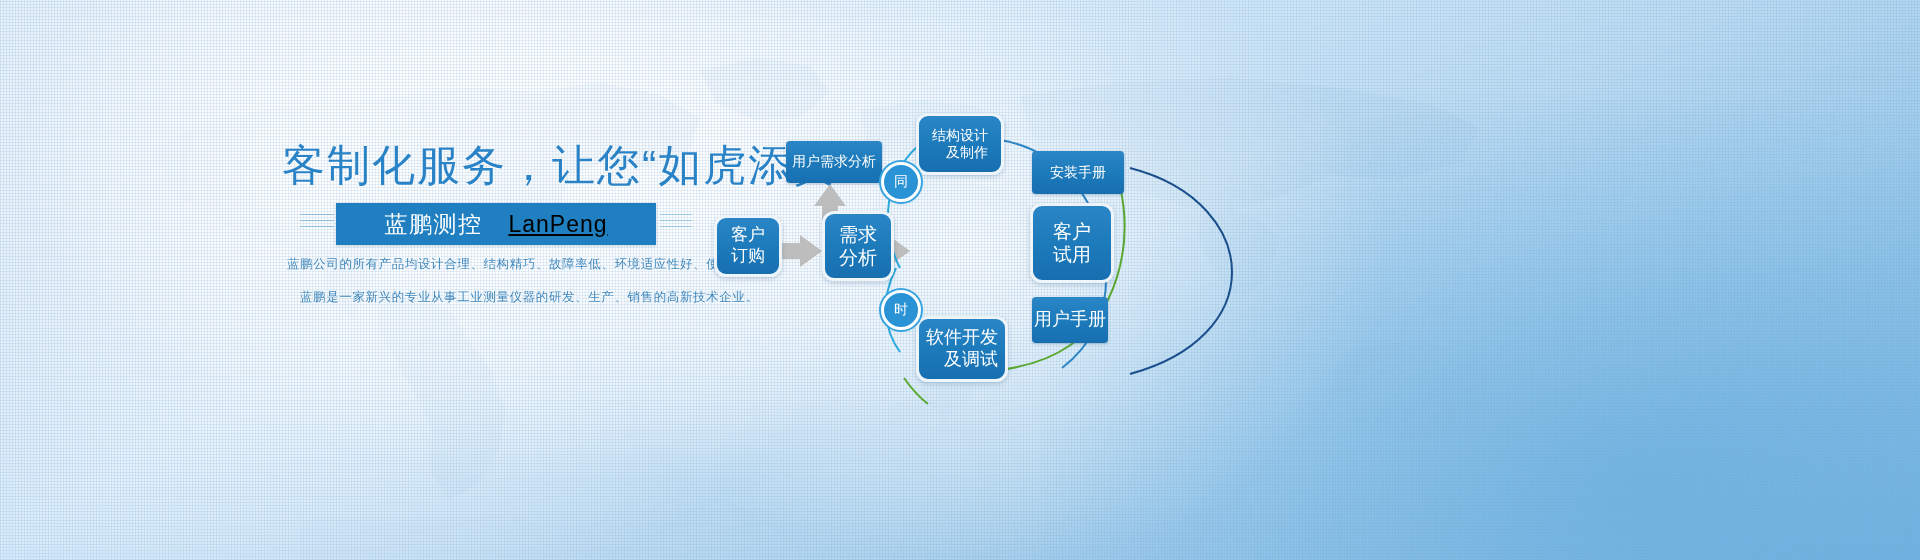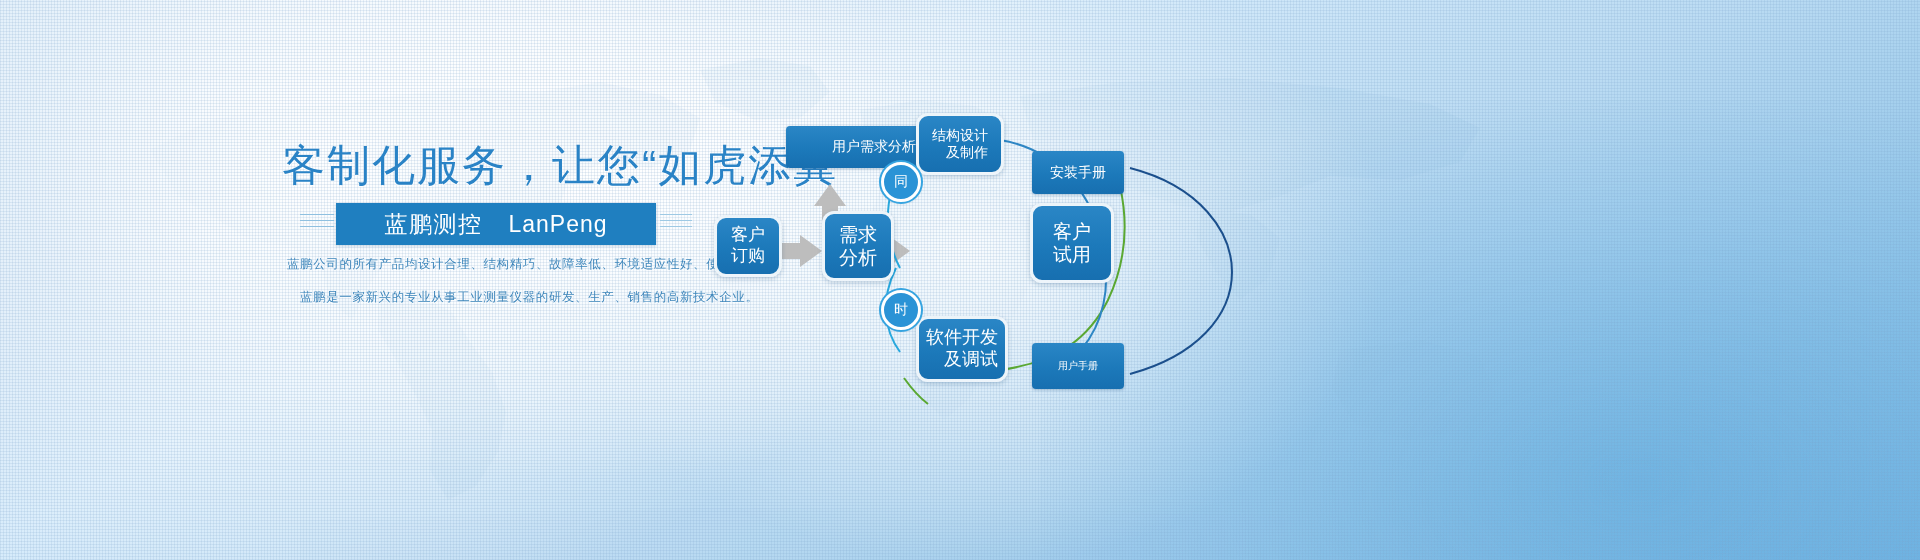--- a/index.html
+++ b/index.html
@@ -98,23 +98,24 @@
     gap: 26px;
     box-shadow: 0 1px 3px rgba(30,90,140,0.25);
     text-align: right;
   }
   .ribbon-cn {
     color: #ffffff;
     font-size: 23px;
     letter-spacing: 1.5px;
   }
   .ribbon-en {
-    color: #ffffff;
+    color: #000000;
     font-size: 23px;
     letter-spacing: 1px;
+    text-decoration: underline;
   }
   .ribbon-lines-right {
     position: absolute;
     left: 360px; top: 11px;
     width: 34px; height: 20px;
   }
   .ribbon-lines-right i {
     display: block;
     height: 1px;
     background: #9ec9e4;
@@ -256,21 +257,21 @@
 
       <path d="M904,378 C914,392 920,398 928,404" fill="none" stroke="#5aa832" stroke-width="2"></path>
       <path d="M1000,370 C1060,362 1090,336 1108,300 C1126,262 1128,222 1120,186" fill="none" stroke="#5aa832" stroke-width="2"></path>
 
       <path d="M1000,140 C1060,150 1094,196 1104,250 C1112,300 1098,340 1062,368" fill="none" stroke="#2e86c4" stroke-width="2"></path>
 
       <path d="M1130,168 C1200,186 1232,232 1232,272 C1232,316 1196,356 1130,374" fill="none" stroke="#1b4f8c" stroke-width="2"></path>
       <path d="M1160,352 C1196,362 1230,346 1246,310 C1264,268 1248,214 1200,186" fill="none" stroke="#1b4f8c" stroke-width="2" opacity="0"></path>
     </svg>
 
-    <div class="node plain" style="left:786px; top:126px; width:96px; height:42px; font-size:14px;padding-left:40px;">
+    <div class="node plain" style="left:786px; top:141px; width:96px; height:42px; font-size:14px;">
       <span>用户需求分析</span>
     </div>
 
     <div class="node rounded" style="left:714px; top:215px; width:62px; height:56px; font-size:17px; white-space:pre-line;">
       <span>客户
 订购</span>
     </div>
 
     <div class="node rounded" style="left:822px; top:211px; width:66px; height:64px; font-size:19px; white-space:pre-line;">
       <span>需求
@@ -289,21 +290,21 @@
 
     <div class="node plain" style="left:1032px; top:151px; width:92px; height:43px; font-size:14px;">
       <span>安装手册</span>
     </div>
 
     <div class="node rounded" style="left:1030px; top:203px; width:78px; height:74px; font-size:19px; white-space:pre-line;">
       <span>客户
 试用</span>
     </div>
 
-    <div class="node plain" style="left:1032px; top:297px; width:92px; height:46px; font-size:10px;margin-top:46px;">
+    <div class="node plain" style="left:1032px; top:297px; width:76px; height:46px; font-size:18px;">
       <span>用户手册</span>
     </div>
 
 
     <div class="badge" style="left:881px; top:162px;">
       <span>同</span>
     </div>
     <div class="badge" style="left:881px; top:290px;">
       <span>时</span>
     </div>

